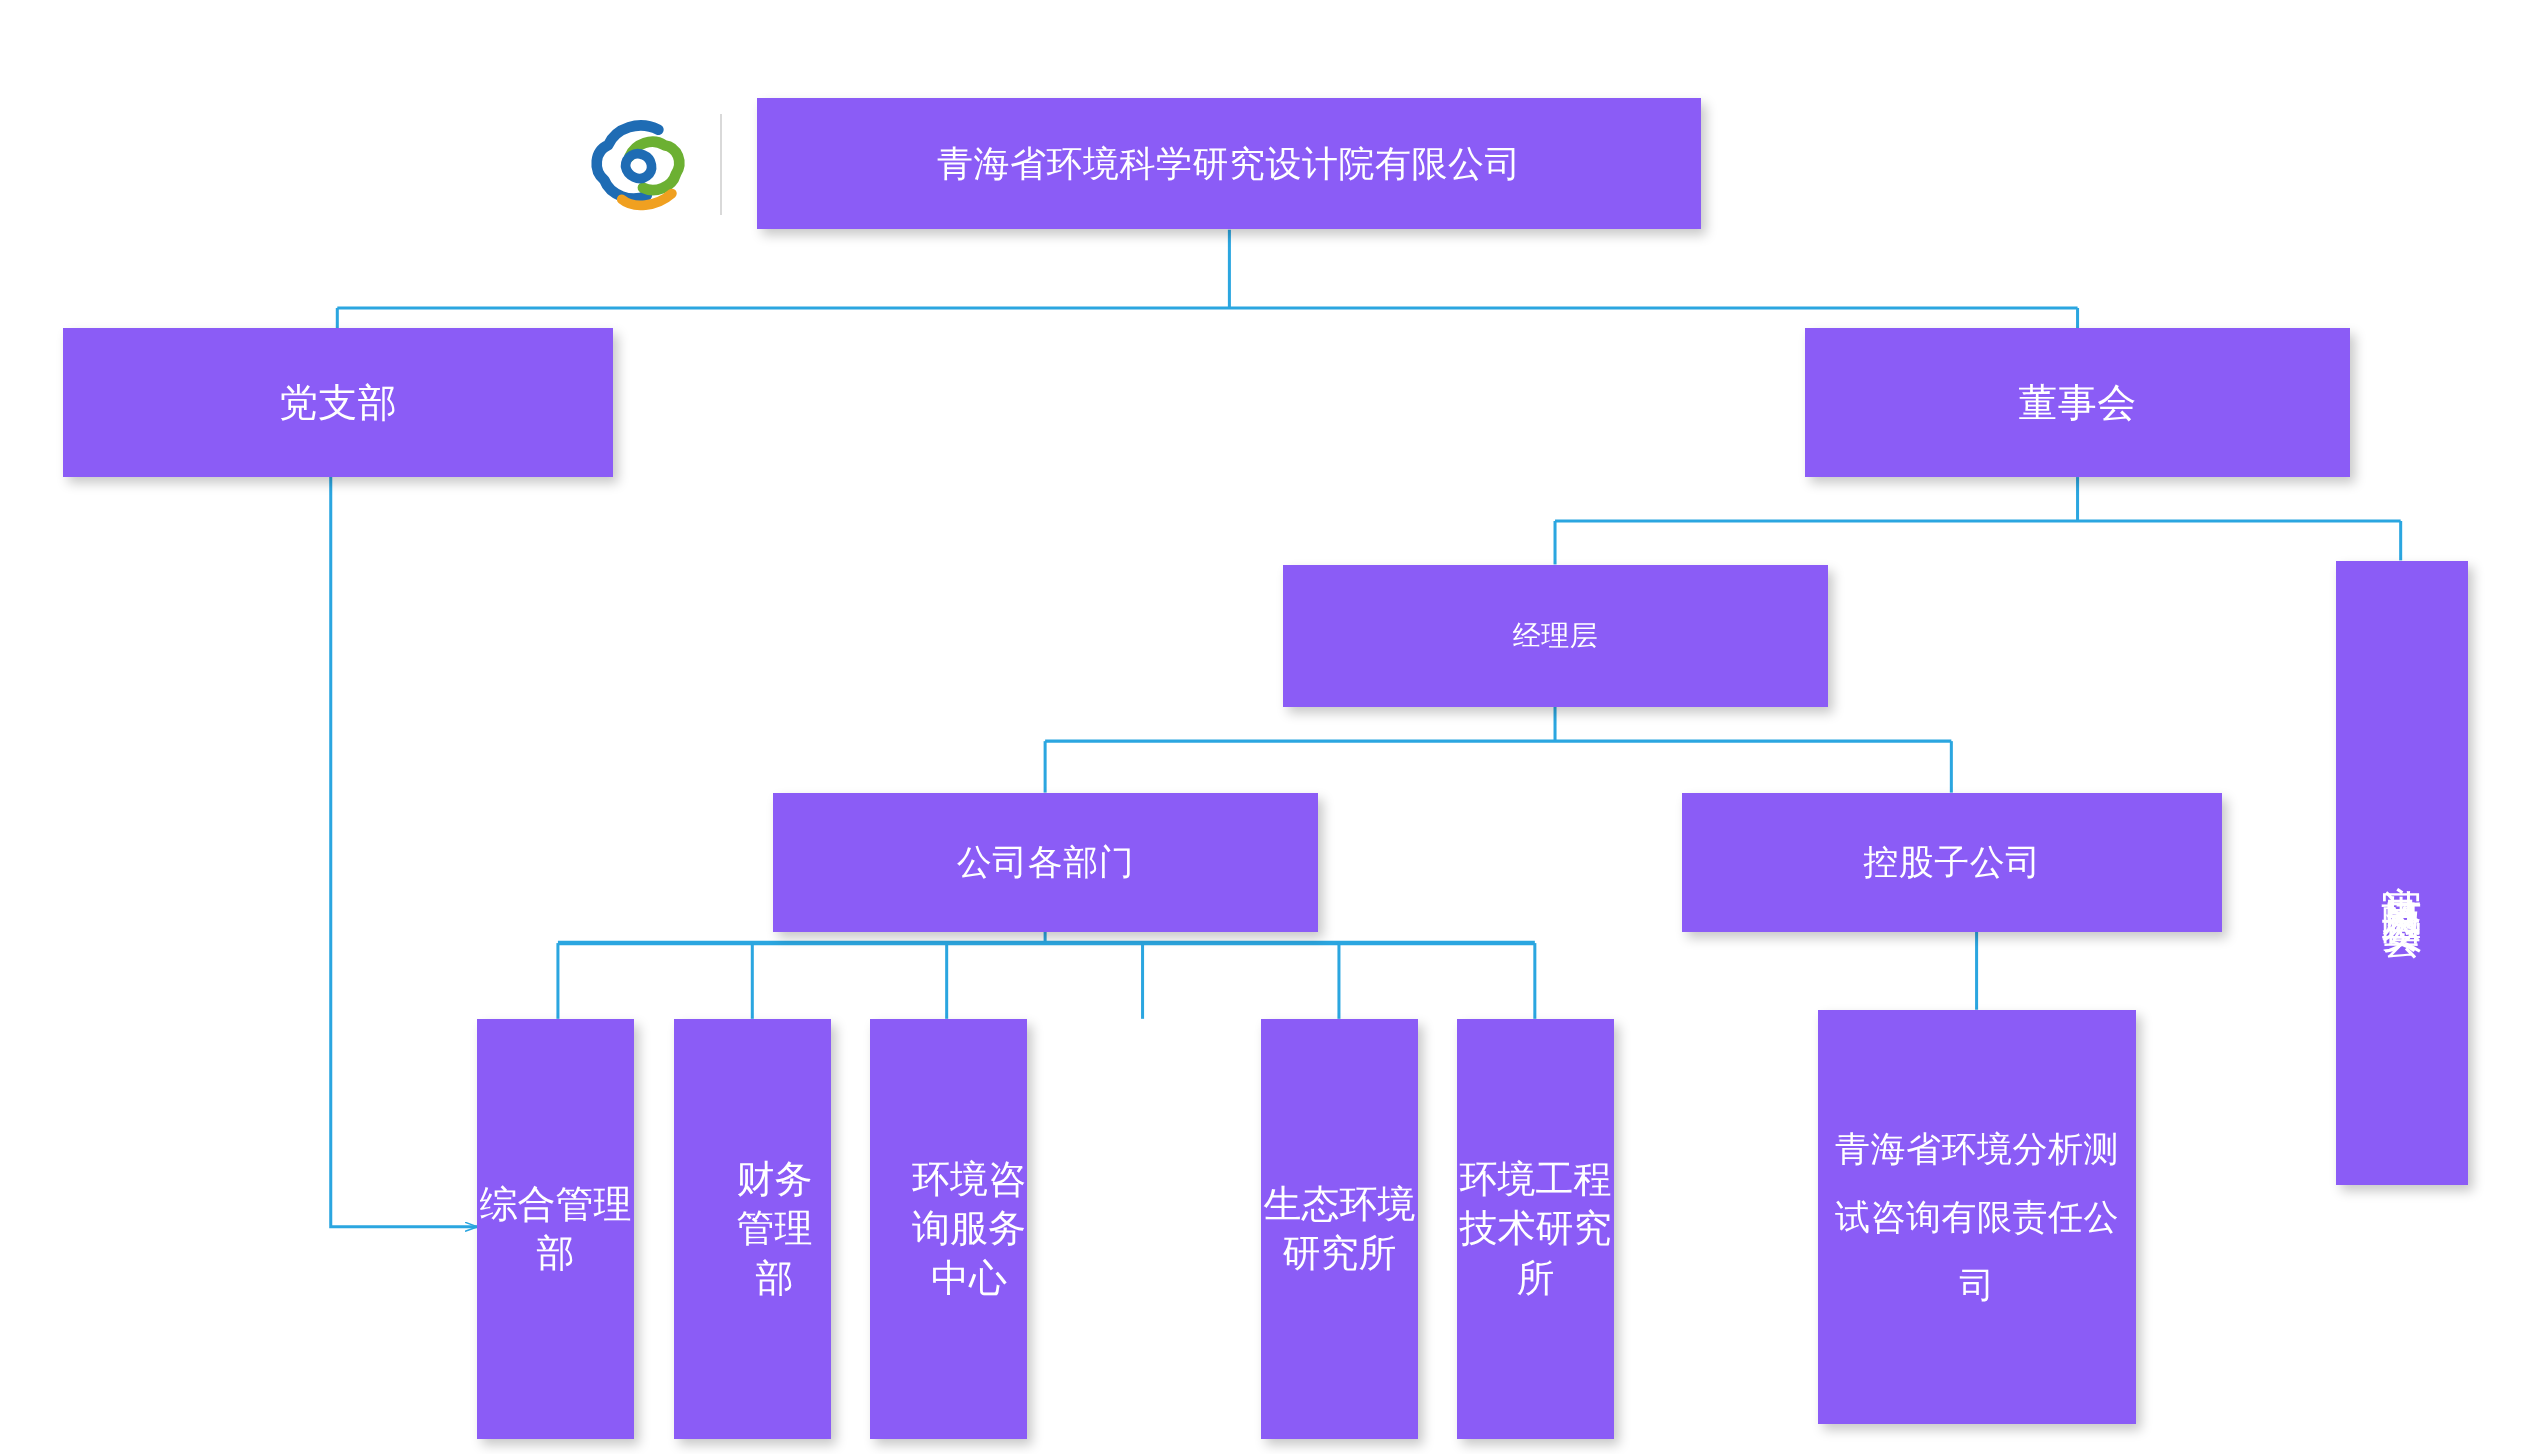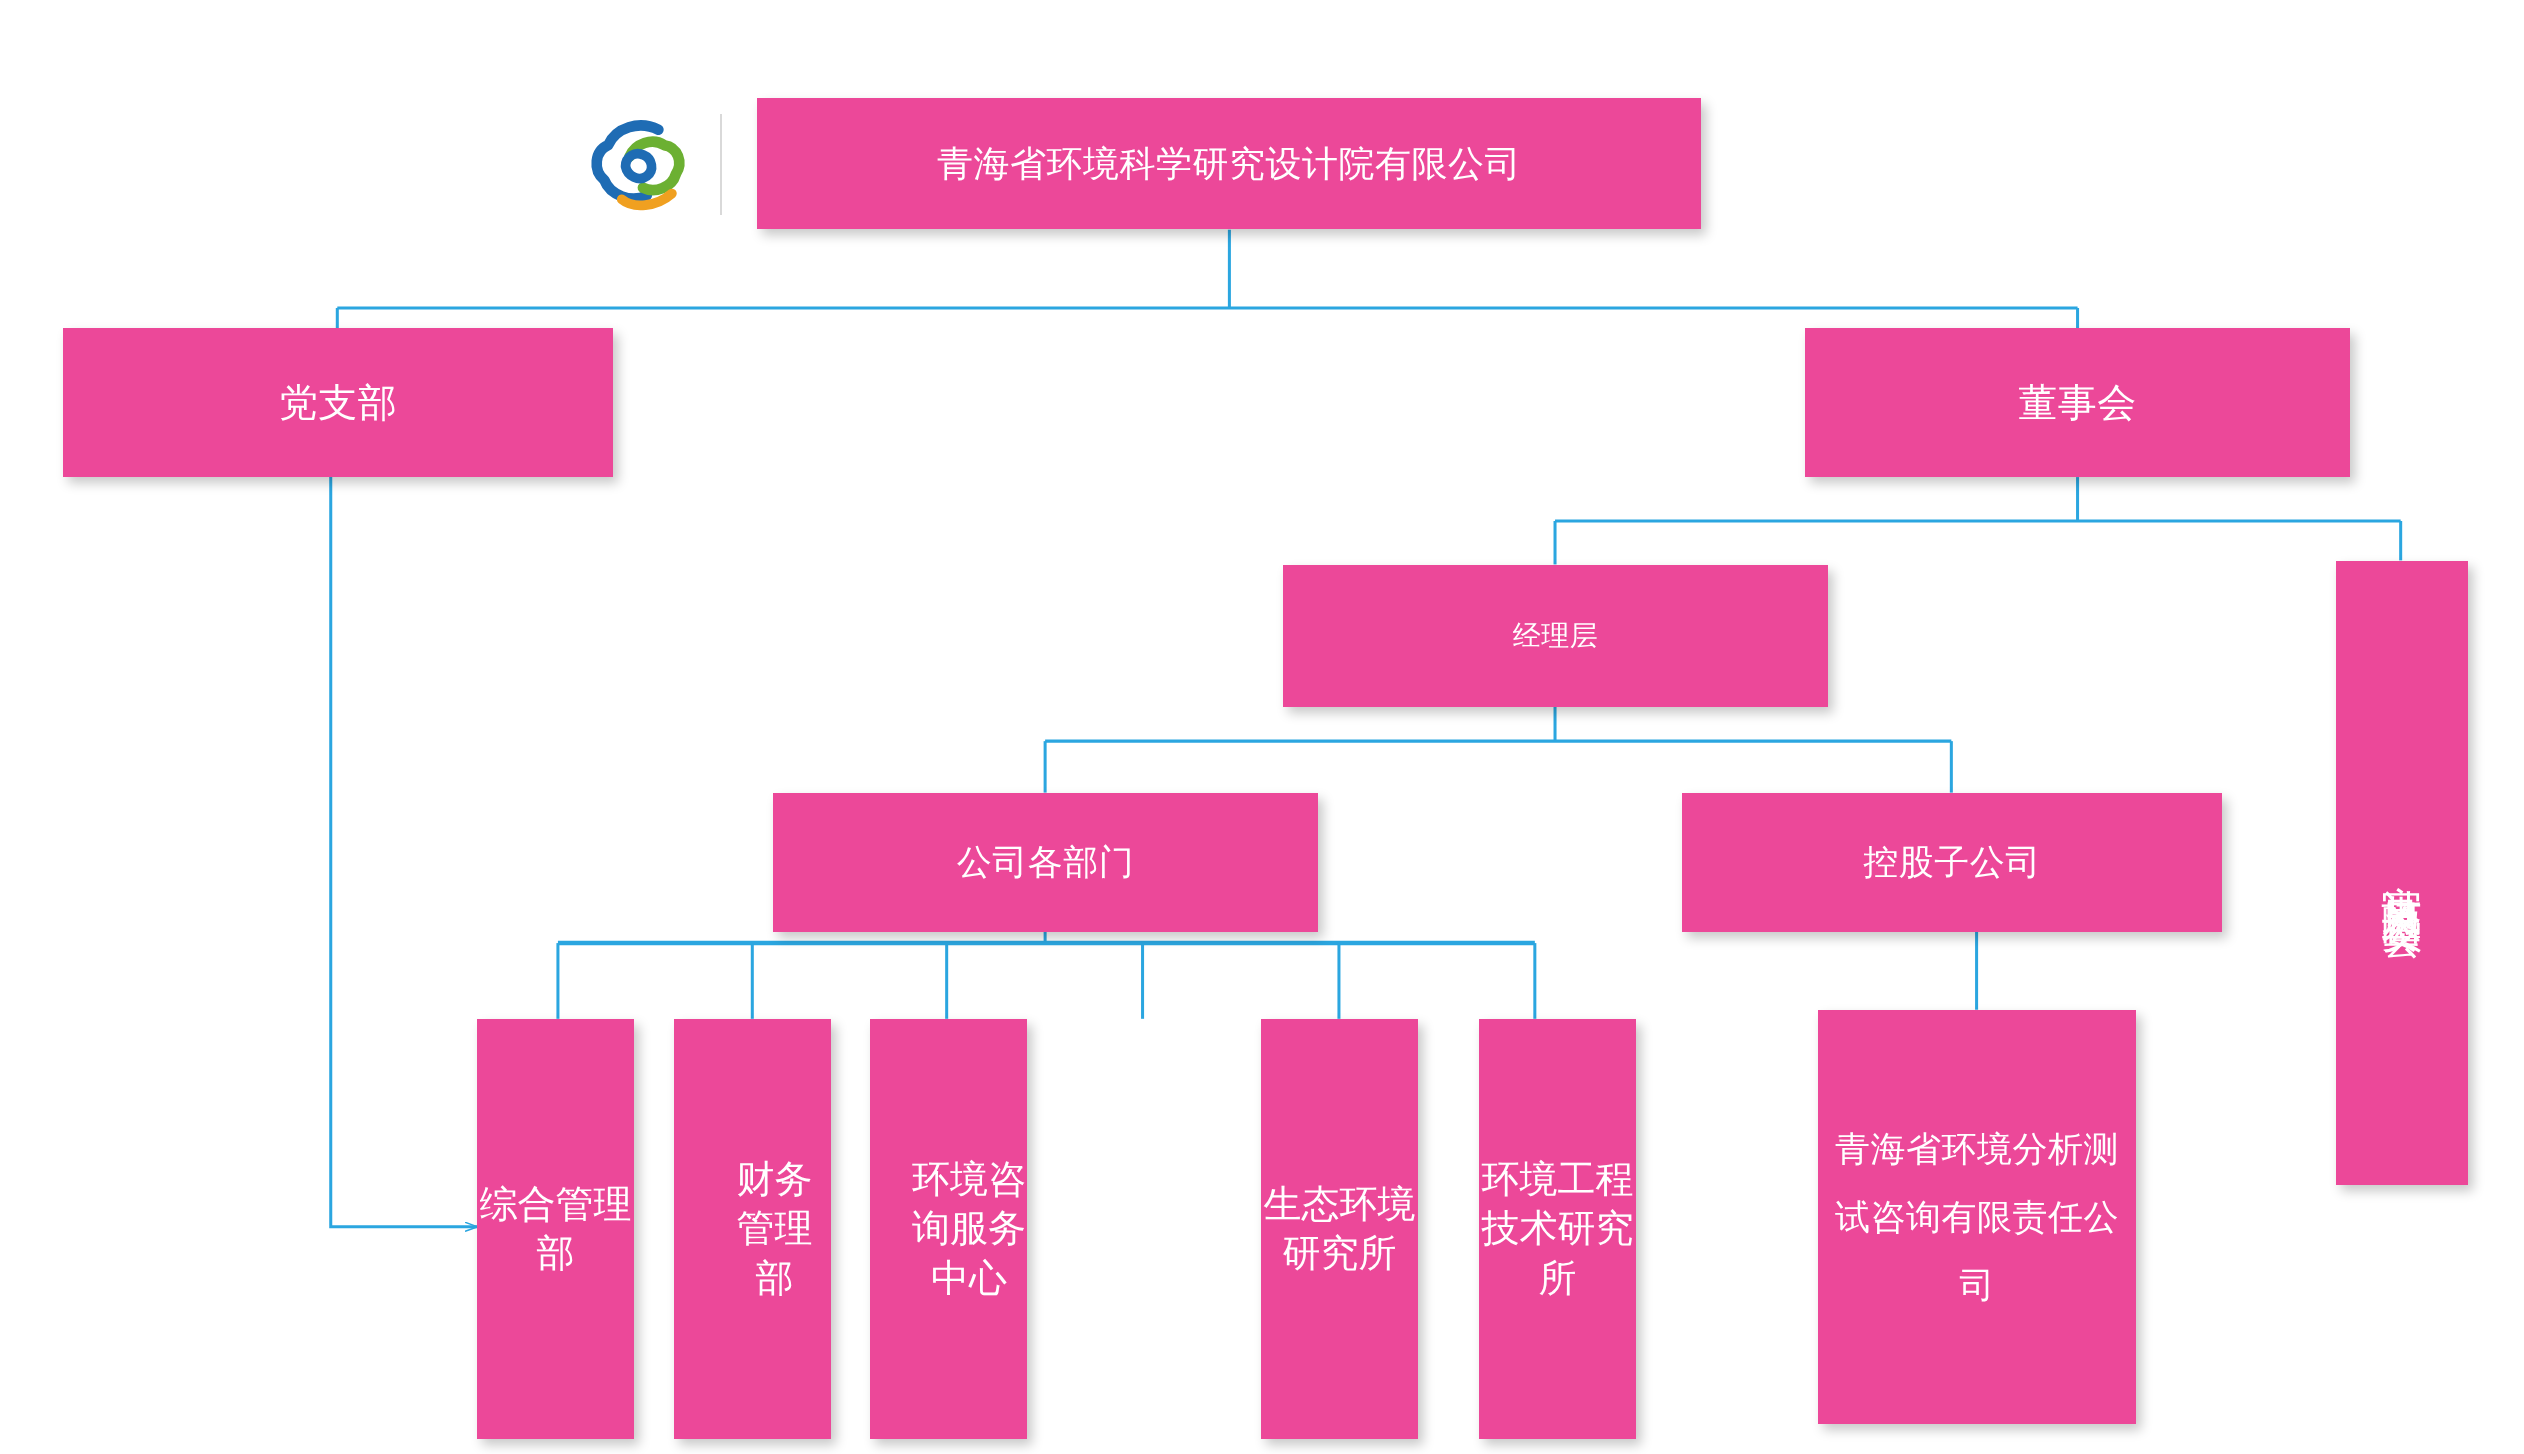--- a/index.html
+++ b/index.html
@@ -16,21 +16,21 @@
     background: #ffffff;
   }
   svg#connectors {
     position: absolute;
     left: 0; top: 0;
     width: 2585px; height: 1454px;
     pointer-events: none;
   }
   .node {
     position: absolute;
-    background: #ec4899;
+    background: #8b5cf6;
     color: #ffffff;
     display: flex;
     align-items: center;
     justify-content: center;
     text-align: center;
     box-shadow: 5px 6px 11px rgba(0,0,0,0.22);
     z-index: 3;
   }
   .node .txt {
     display: block;
@@ -156,21 +156,21 @@
 
   <div class="node colnode" style="left:870px; top:1019px; width:157px; height:420px;padding-left:41px;">
     <span class="txt" style="font-size:38px;">环境咨询服务中心</span>
   </div>
 
 
   <div class="node colnode" style="left:1261px; top:1019px; width:157px; height:420px;">
     <span class="txt" style="font-size:38px;">生态环境研究所</span>
   </div>
 
-  <div class="node colnode" style="left:1457px; top:1019px; width:157px; height:420px;margin-left:22px;">
+  <div class="node colnode" style="left:1457px; top:1019px; width:157px; height:420px;">
     <span class="txt" style="font-size:38px;">环境工程技术研究所</span>
   </div>
 
   <div class="node" style="left:1818px; top:1010px; width:318px; height:414px; padding:0 13px;">
     <span class="txt" style="font-size:35px; line-height:1.95;">青海省环境分析测试咨询有限责任公司</span>
   </div>
 
 </div>
 
 

